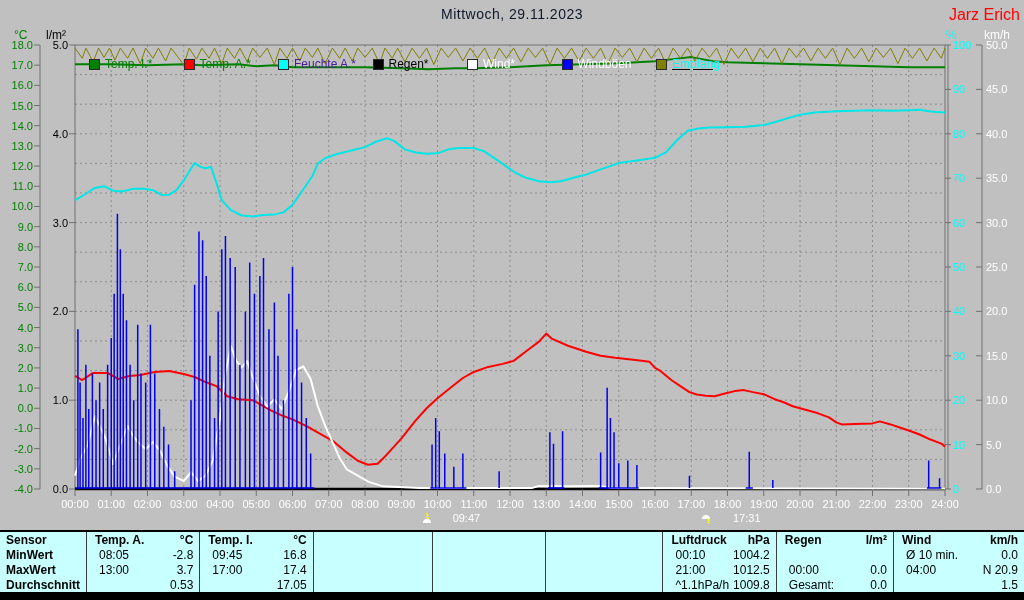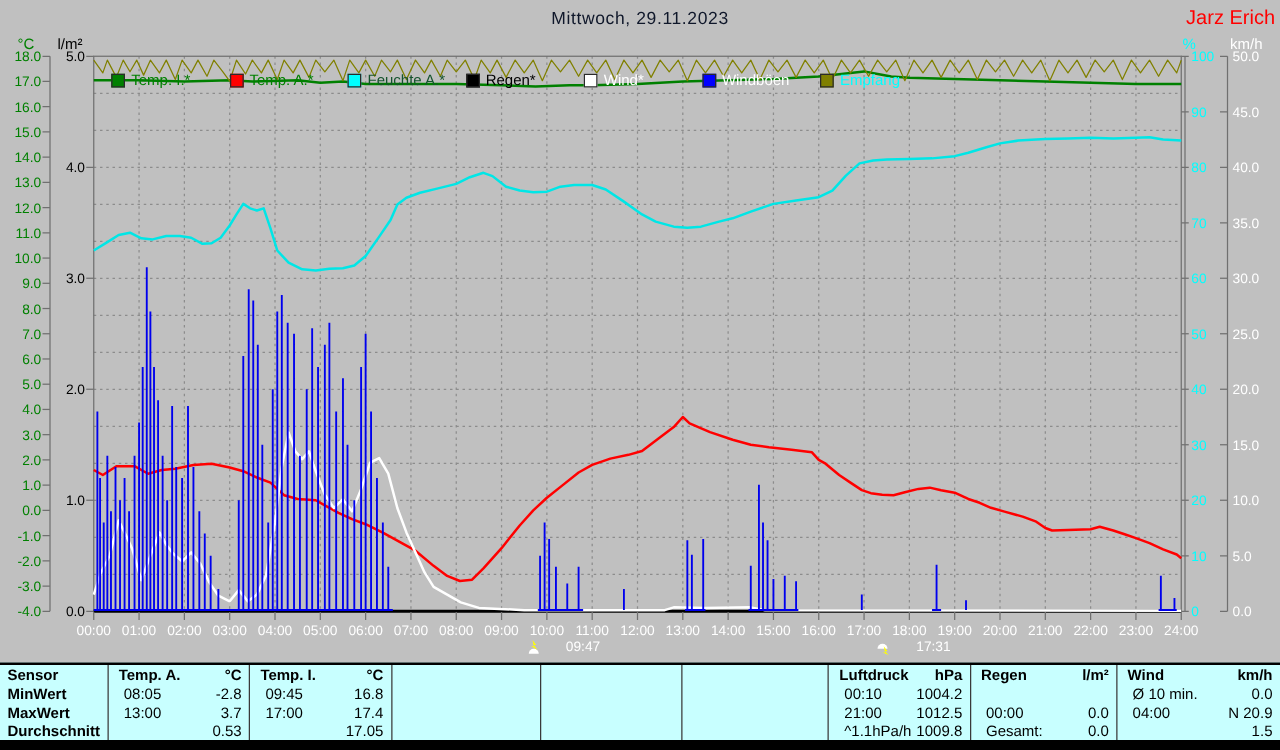--- a/index.html
+++ b/index.html
@@ -47,35 +47,35 @@
       <div class="legend-item" style="left: 89px;">
         <span class="legend-swatch" style="background: rgb(0, 128, 0);"></span>
         <span style="color: rgb(0, 128, 0);">Temp. I.*</span>
       </div>
       <div class="legend-item" style="left: 183.5px;">
         <span class="legend-swatch" style="background: rgb(255, 0, 0);"></span>
         <span style="color: rgb(0, 128, 0);">Temp. A.*</span>
       </div>
       <div class="legend-item" style="left: 278px;">
         <span class="legend-swatch" style="background: rgb(0, 255, 255);"></span>
-        <span style="color: #14532d;">Feuchte A.*</span>
+        <span style="color: #4c1d95;">Feuchte A.*</span>
       </div>
       <div class="legend-item" style="left: 372.5px;">
         <span class="legend-swatch" style="background: rgb(0, 0, 0);"></span>
         <span style="color: rgb(0, 0, 0);">Regen*</span>
       </div>
       <div class="legend-item" style="left: 467px;">
         <span class="legend-swatch" style="background: rgb(255, 255, 255);"></span>
         <span style="color: rgb(255, 255, 255);">Wind*</span>
       </div>
       <div class="legend-item" style="left: 561.5px;">
         <span class="legend-swatch" style="background: rgb(0, 0, 255);"></span>
         <span style="color: rgb(255, 255, 255);">Windböen</span>
       </div>
-      <div class="legend-item" style="left: 656px;">
+      <div class="legend-item" style="left: 656px; text-decoration: underline;">
         <span class="legend-swatch" style="background: rgb(128, 128, 0);"></span>
         <span style="color: rgb(0, 255, 255);">Empfang</span>
       </div>
     </div>
 
   <svg id="chart-svg" width="1024" height="482">
       <defs>
         <clipPath id="plotclip">
           <rect x="74" y="16" width="872" height="446"></rect>
         </clipPath>

